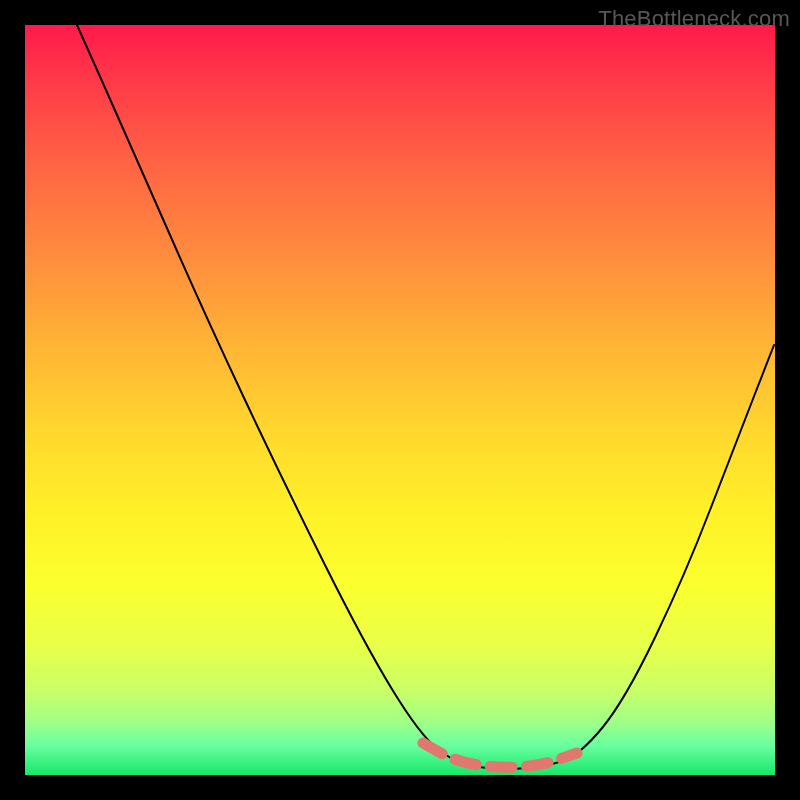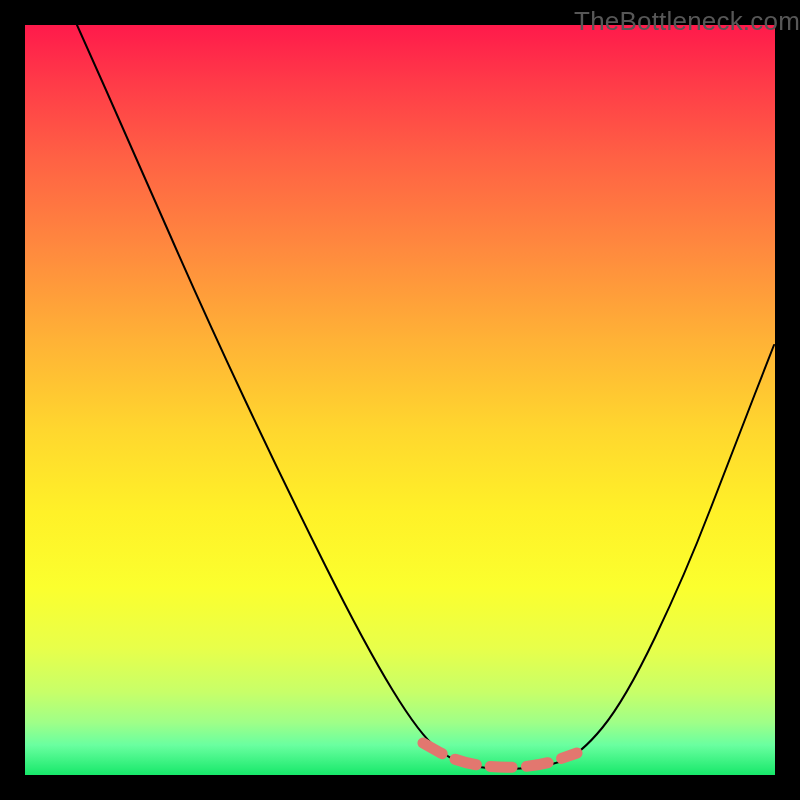--- a/index.html
+++ b/index.html
@@ -6,23 +6,23 @@
   html, body { width: 800px; height: 800px; overflow: hidden; background: #000; }
   .frame {
     position: relative;
     width: 800px;
     height: 800px;
     background: #000;
   }
   .watermark {
     position: absolute;
     top: 6px;
-    right: 0;
+    right: 10px;
     font-family: Arial, Helvetica, sans-serif;
-    font-size: 26px;
+    font-size: 22px;
     color: #575757;
     letter-spacing: 0.2px;
     z-index: 5;
   }
   .plot {
     position: absolute;
     left: 25px;
     top: 25px;
     width: 750px;
     height: 750px;

